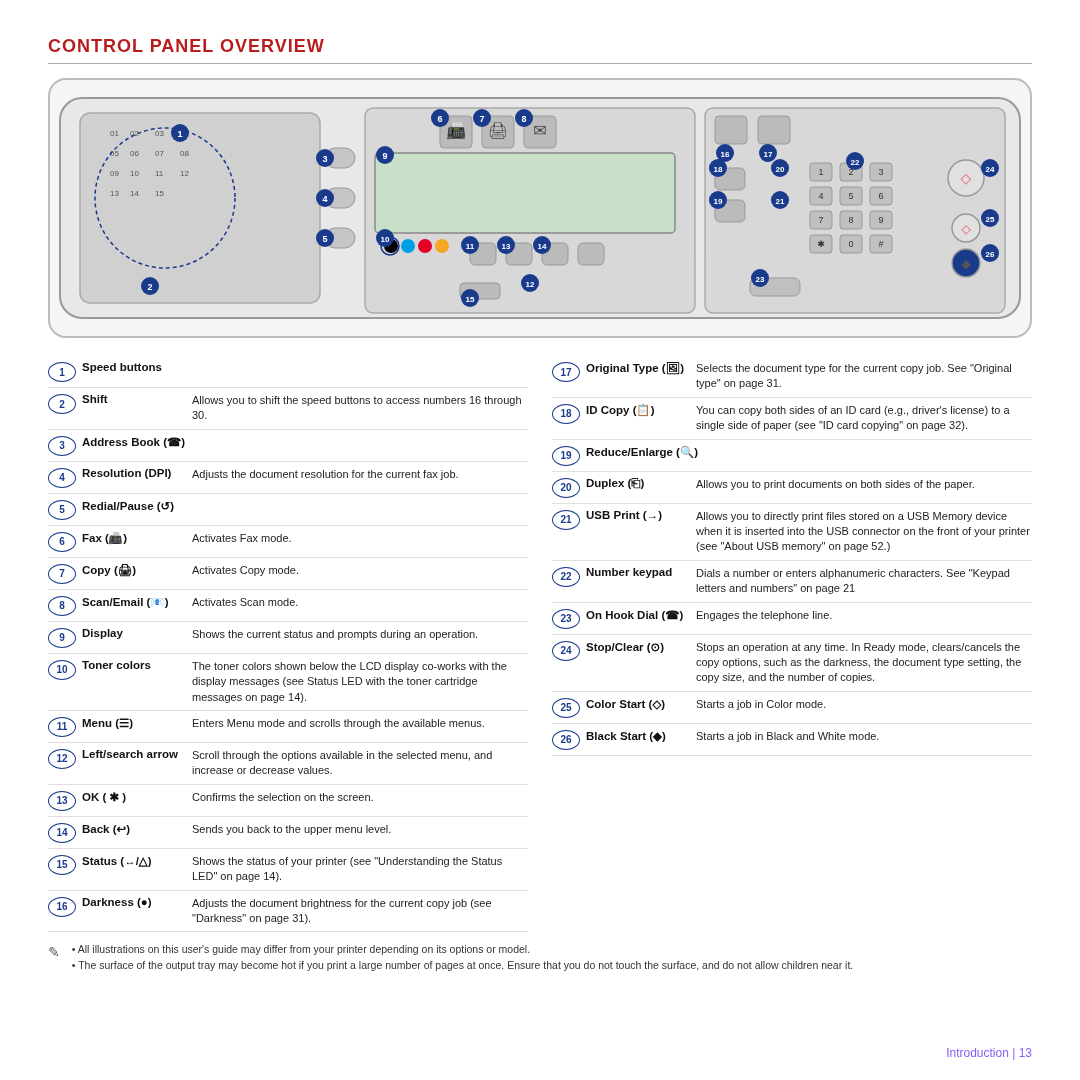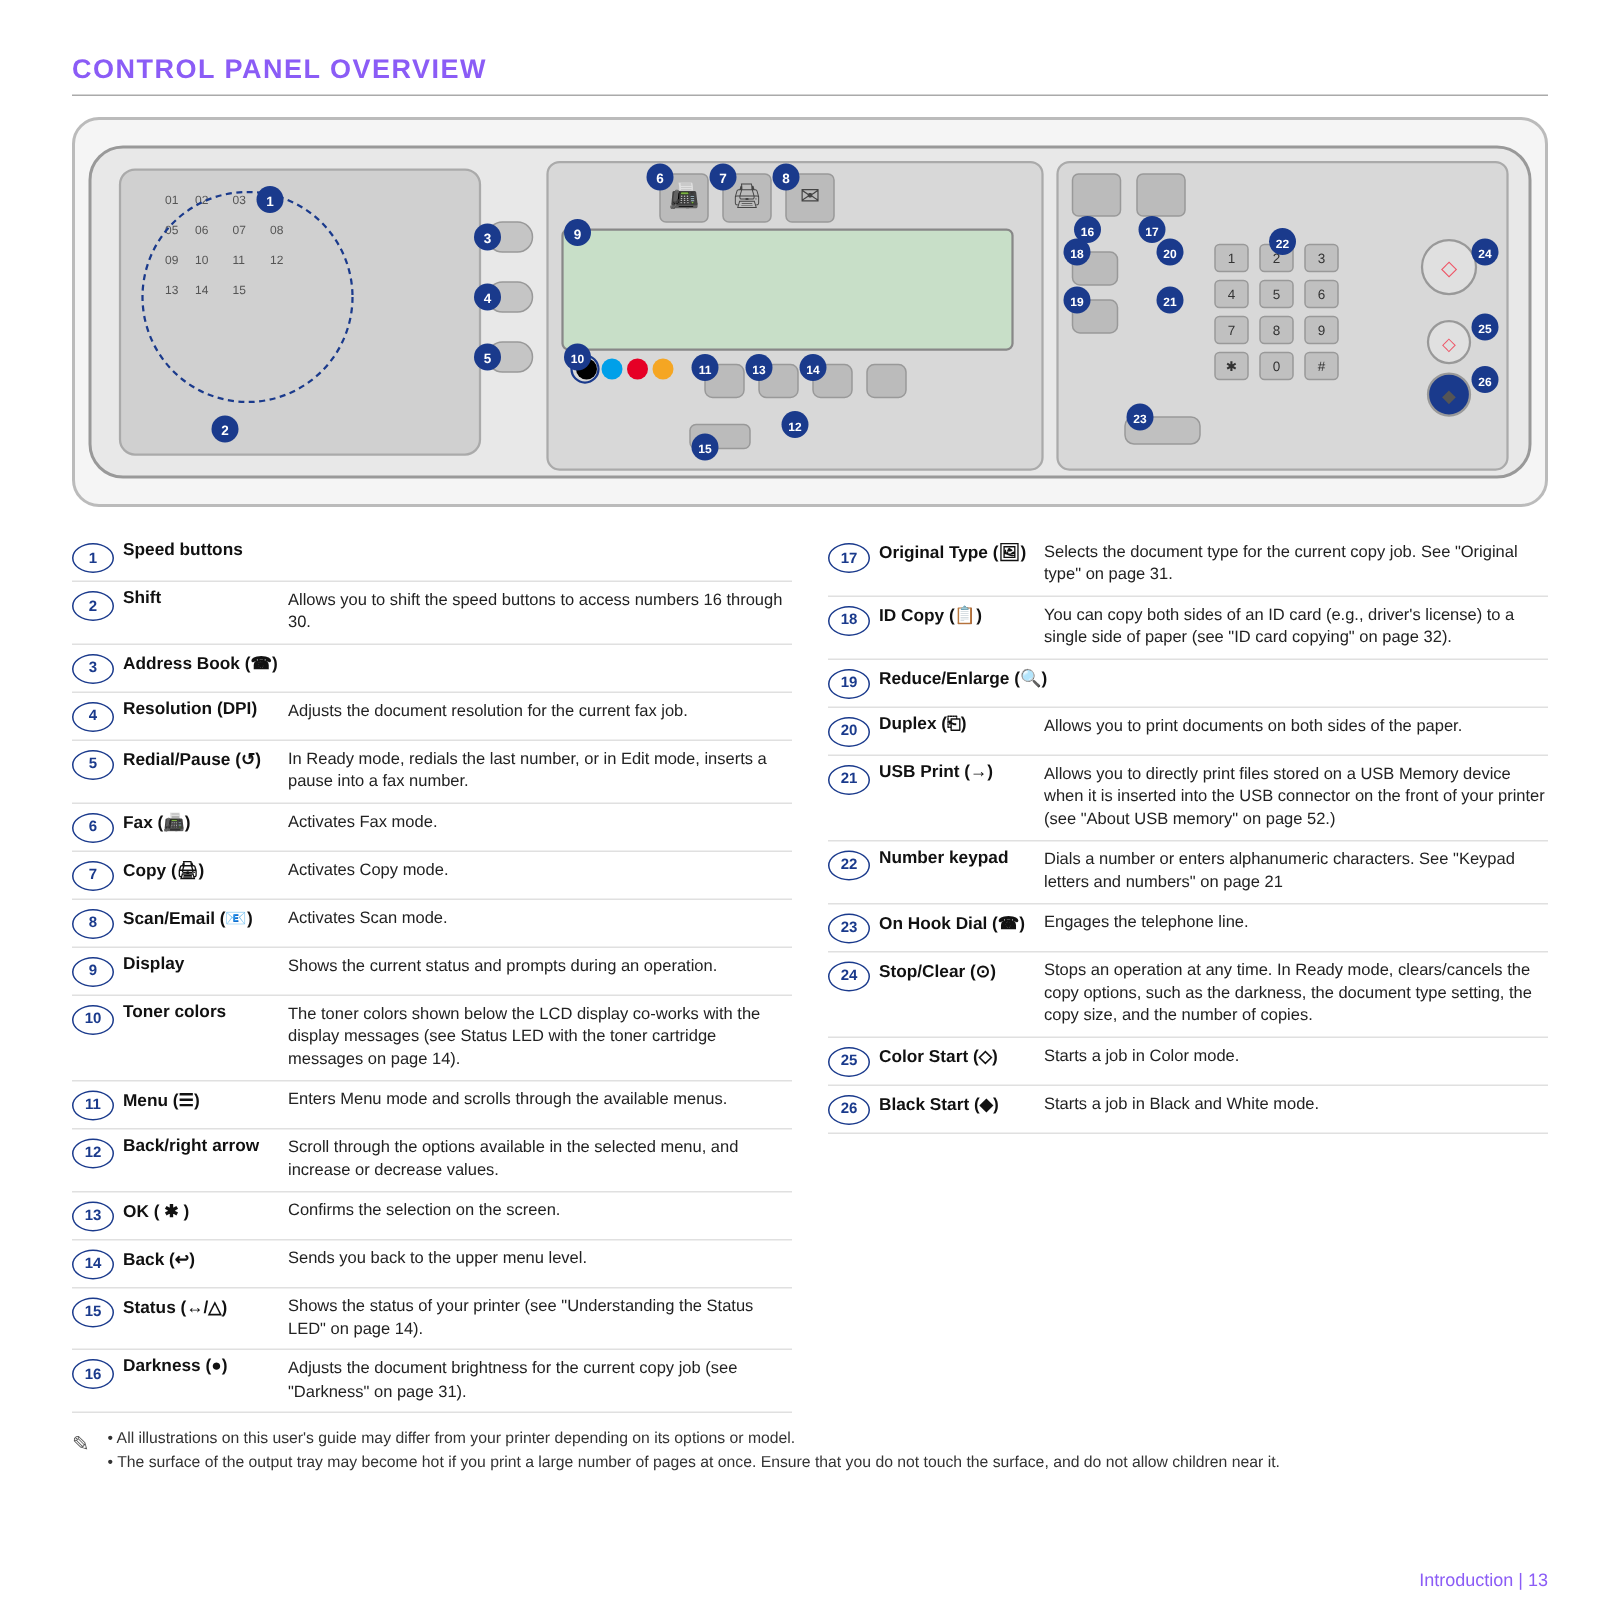--- a/index.html
+++ b/index.html
@@ -12,21 +12,21 @@
       color: #222;
       overflow: hidden;
     }
     .page {
       width: 1080px;
       height: 1080px;
       padding: 36px 48px 24px 48px;
       position: relative;
     }
     .section-title {
-      color: #8b5cf6;
+      color: #b91c1c;
       font-size: 18px;
       font-weight: bold;
       letter-spacing: 1px;
       margin-bottom: 6px;
     }
     .title-underline {
       border: none;
       border-top: 1.5px solid #aaa;
       margin-bottom: 14px;
     }
@@ -300,21 +300,20 @@
     <div class="legend-label">Address Book (☎)</div>
   </div>
         <div class="legend-row">
     <div class="legend-num">4</div>
     <div class="legend-label">Resolution (DPI)</div>
     <div class="legend-desc">Adjusts the document resolution for the current fax job.</div>
   </div>
         <div class="legend-row">
     <div class="legend-num">5</div>
     <div class="legend-label">Redial/Pause (↺)</div>
-    <div class="legend-desc">In Ready mode, redials the last number, or in Edit mode, inserts a pause into a fax number.</div>
   </div>
         <div class="legend-row">
     <div class="legend-num">6</div>
     <div class="legend-label">Fax (📠)</div>
     <div class="legend-desc">Activates Fax mode.</div>
   </div>
         <div class="legend-row">
     <div class="legend-num">7</div>
     <div class="legend-label">Copy (🖨)</div>
     <div class="legend-desc">Activates Copy mode.</div>
@@ -334,21 +333,21 @@
     <div class="legend-label">Toner colors</div>
     <div class="legend-desc">The toner colors shown below the LCD display co-works with the display messages (see Status LED with the toner cartridge messages on page 14).</div>
   </div>
         <div class="legend-row">
     <div class="legend-num">11</div>
     <div class="legend-label">Menu (☰)</div>
     <div class="legend-desc">Enters Menu mode and scrolls through the available menus.</div>
   </div>
         <div class="legend-row">
     <div class="legend-num">12</div>
-    <div class="legend-label">Back/right arrow</div>
+    <div class="legend-label">Left/search arrow</div>
     <div class="legend-desc">Scroll through the options available in the selected menu, and increase or decrease values.</div>
   </div>
         <div class="legend-row">
     <div class="legend-num">13</div>
     <div class="legend-label">OK ( ✱ )</div>
     <div class="legend-desc">Confirms the selection on the screen.</div>
   </div>
         <div class="legend-row">
     <div class="legend-num">14</div>
     <div class="legend-label">Back (↩)</div>

